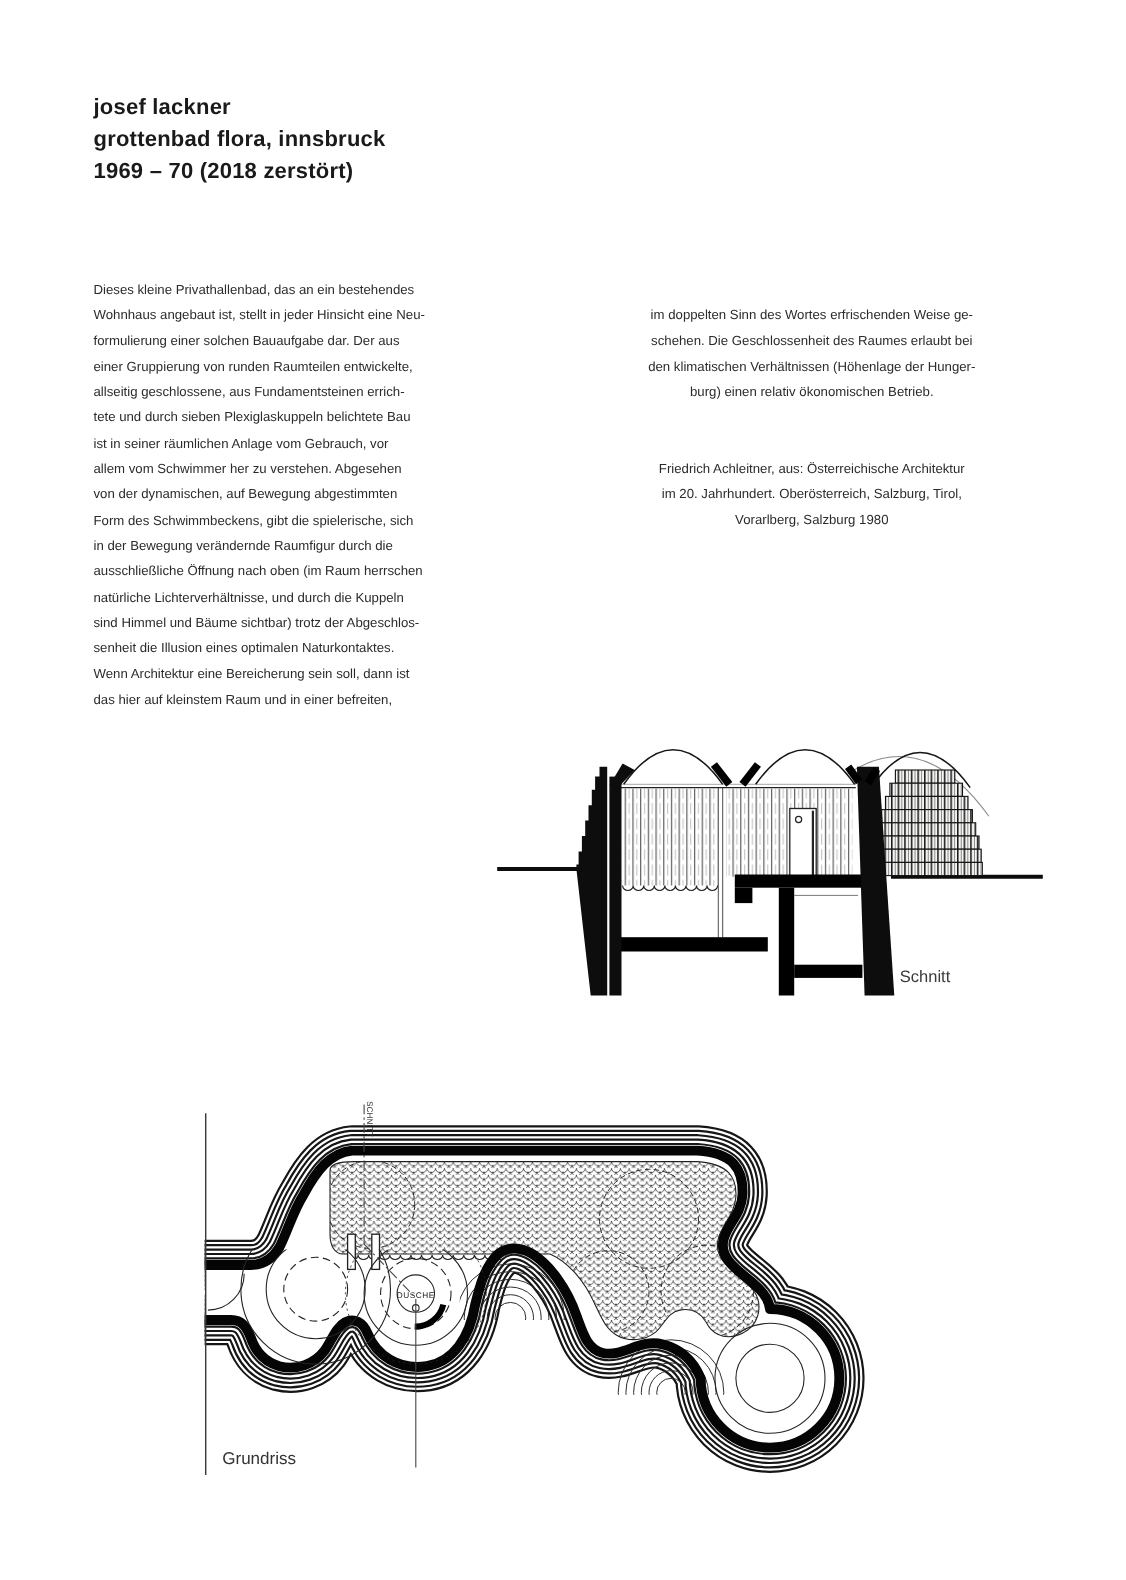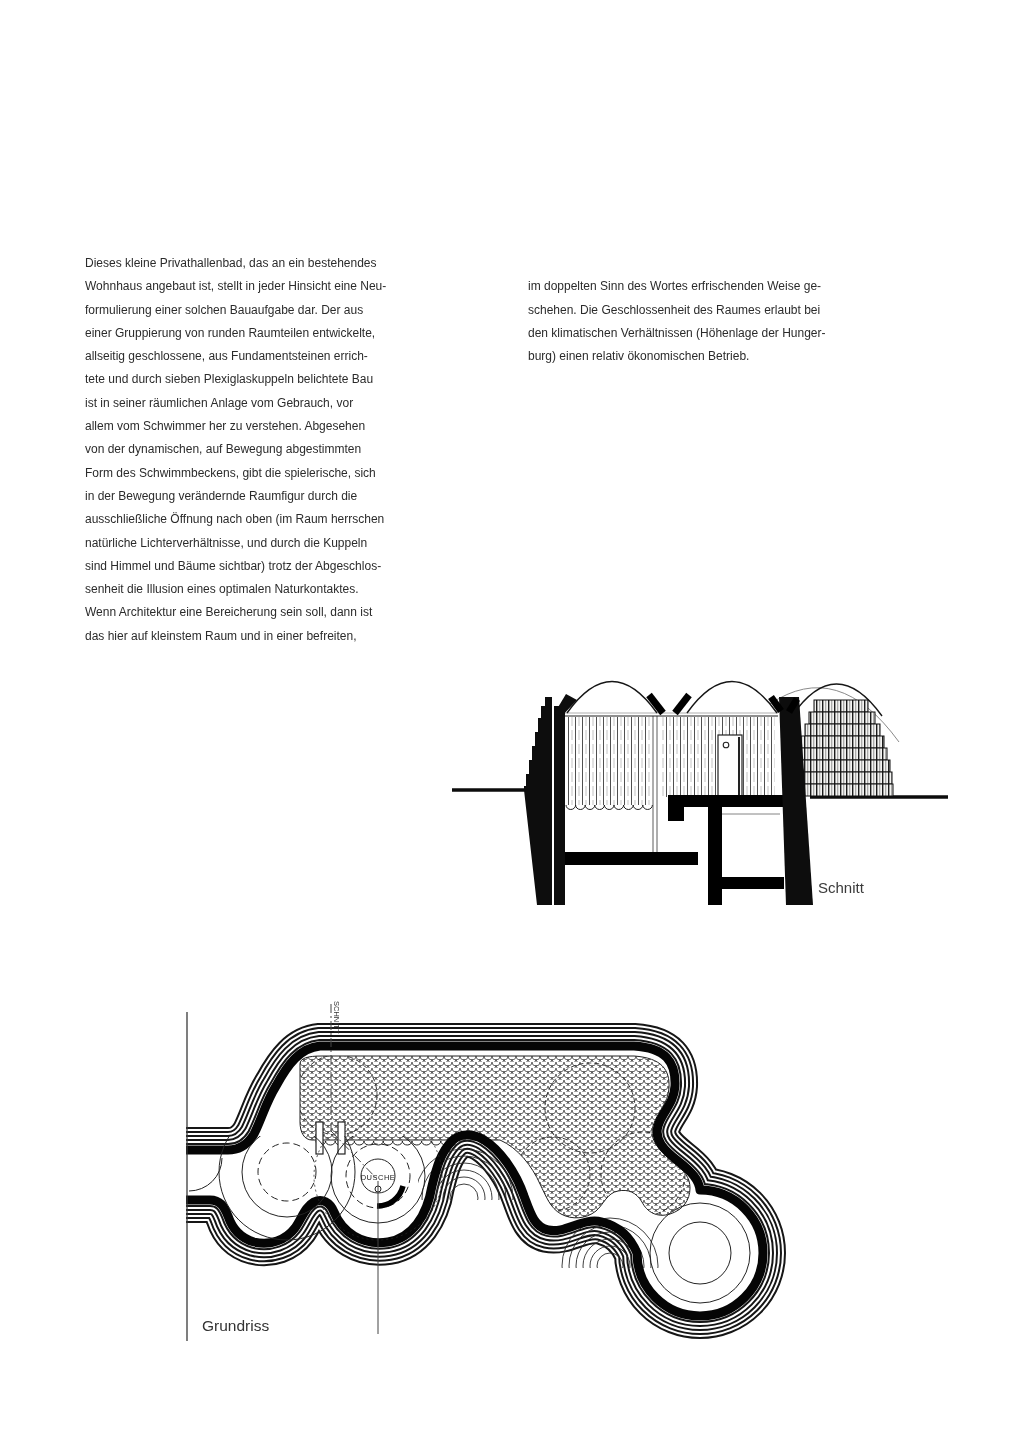--- a/index.html
+++ b/index.html
@@ -10,32 +10,35 @@
   }
   .title{
     position:absolute;left:85px;top:84px;
     font-size:20px;line-height:29px;font-weight:bold;color:#1a1a1a;
     white-space:pre-line;letter-spacing:.2px;
   }
   .prose{
     font-size:12px;line-height:23.3px;color:#2b2b2b;white-space:pre-line;
   }
   .col-left{position:absolute;left:85px;top:252px;width:435px;}
-  .col-right{position:absolute;left:528px;top:252px;width:420px;}
+  .col-right{position:absolute;left:528px;top:252px;width:420px;text-align:center;}
   .col-right .para2{margin-top:23px;}
   svg{position:absolute;display:block;}
   #section-svg{left:440px;top:660px;}
   #plan-svg{left:150px;top:978px;}
   text{font-family:"Liberation Sans", sans-serif;}
 </style>
 </head>
 <body>
 
 <div class="page">
 
+  <div class="title">josef lackner
+grottenbad flora, innsbruck
+1969 – 70 (2018 zerstört)</div>
 
   <div class="prose col-left">Dieses kleine Privathallenbad, das an ein bestehendes
 Wohnhaus angebaut ist, stellt in jeder Hinsicht eine Neu-
 formulierung einer solchen Bauaufgabe dar. Der aus
 einer Gruppierung von runden Raumteilen entwickelte,
 allseitig geschlossene, aus Fundamentsteinen errich-
 tete und durch sieben Plexiglaskuppeln belichtete Bau
 ist in seiner räumlichen Anlage vom Gebrauch, vor
 allem vom Schwimmer her zu verstehen. Abgesehen
 von der dynamischen, auf Bewegung abgestimmten
@@ -46,20 +49,23 @@
 sind Himmel und Bäume sichtbar) trotz der Abgeschlos-
 senheit die Illusion eines optimalen Naturkontaktes.
 Wenn Architektur eine Bereicherung sein soll, dann ist
 das hier auf kleinstem Raum und in einer befreiten,</div>
 
   <div class="prose col-right">
     <div class="para1">im doppelten Sinn des Wortes erfrischenden Weise ge-
 schehen. Die Geschlossenheit des Raumes erlaubt bei
 den klimatischen Verhältnissen (Höhenlage der Hunger-
 burg) einen relativ ökonomischen Betrieb.</div>
+    <div class="para2">Friedrich Achleitner, aus: Österreichische Architektur
+im 20. Jahrhundert. Oberösterreich, Salzburg, Tirol,
+Vorarlberg, Salzburg 1980</div>
   </div>
 
   <svg id="section-svg" width="520" height="250" viewBox="440 660 520 250">
     <defs>
       <pattern id="curt" width="7" height="14" patternUnits="userSpaceOnUse">
         <line x1="1.5" y1="0" x2="1.5" y2="14" stroke="#3c3c3c" stroke-width="0.9"></line>
         <line x1="5" y1="2" x2="5" y2="12" stroke="#9a9a9a" stroke-width="0.6"></line>
       </pattern>
       <pattern id="tiles" width="6" height="12" patternUnits="userSpaceOnUse">
         <rect width="6" height="12" fill="#f4f4f2"></rect>

